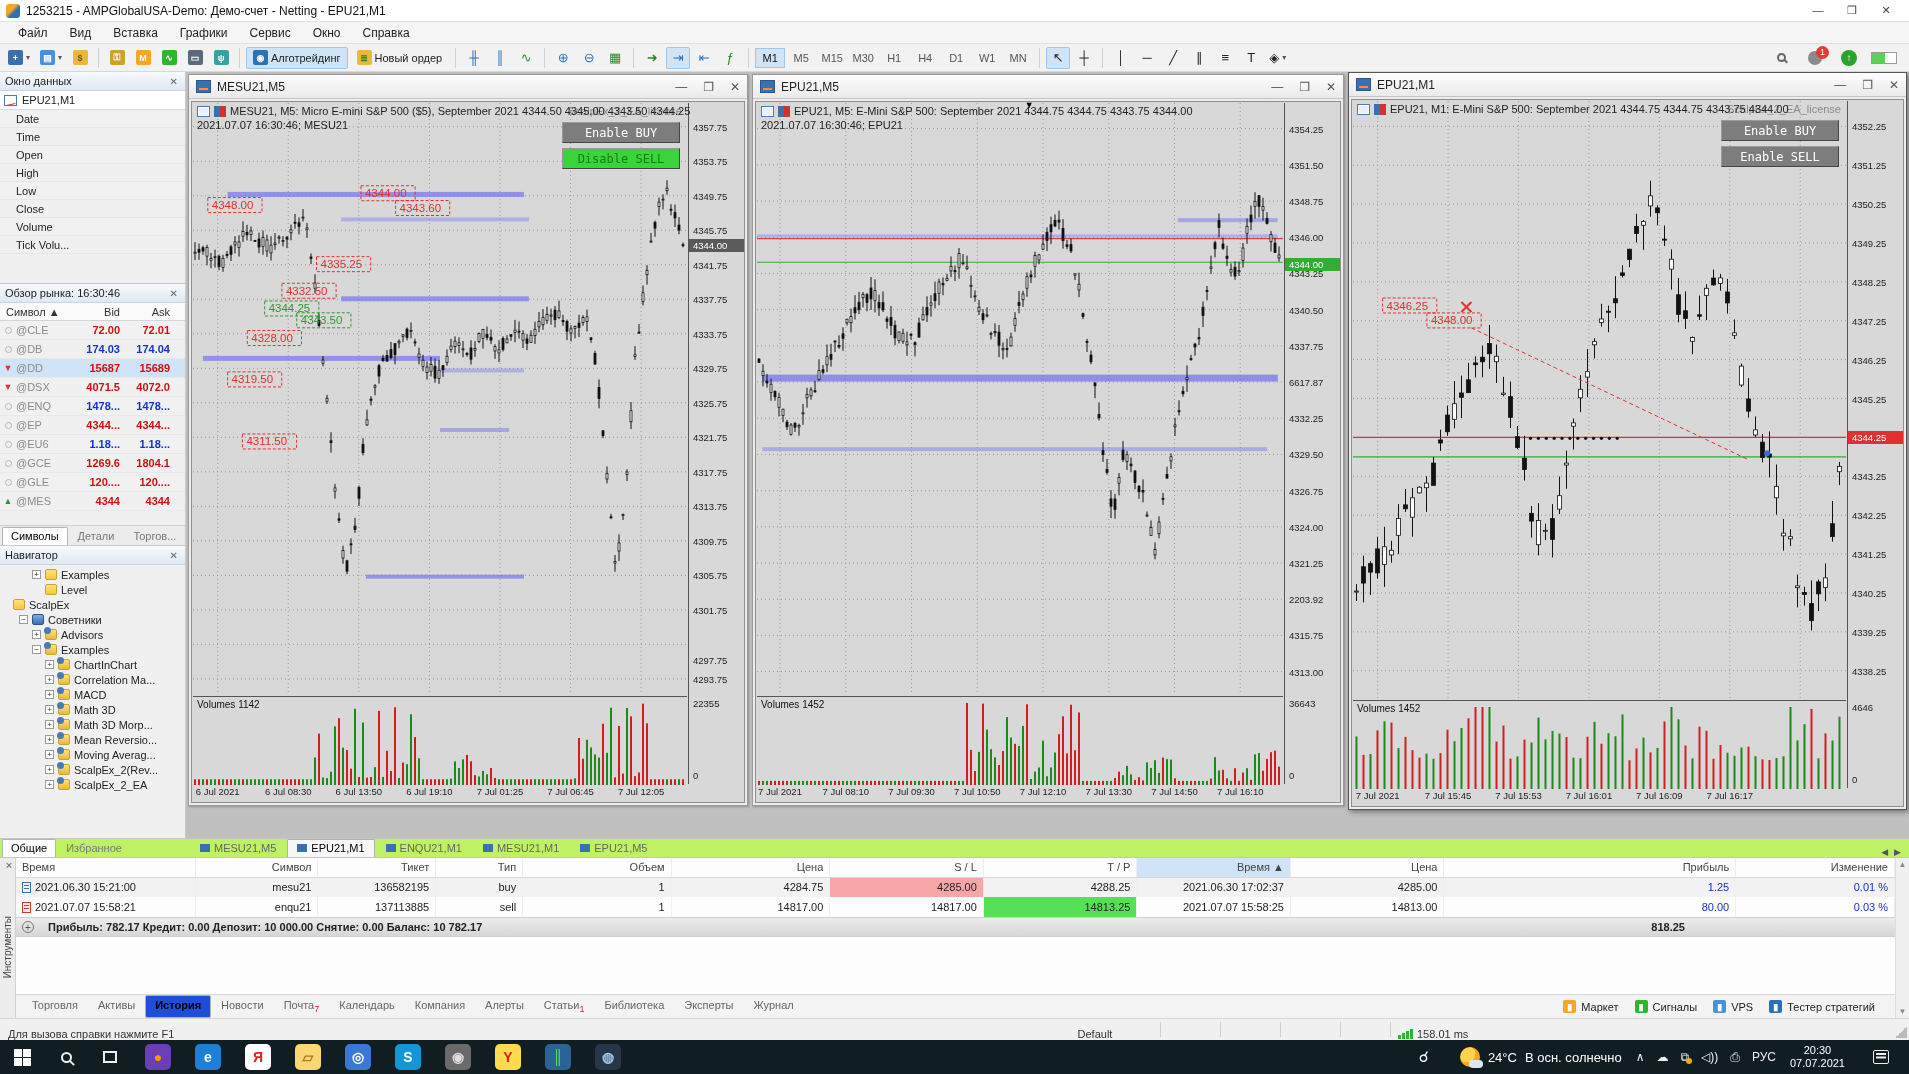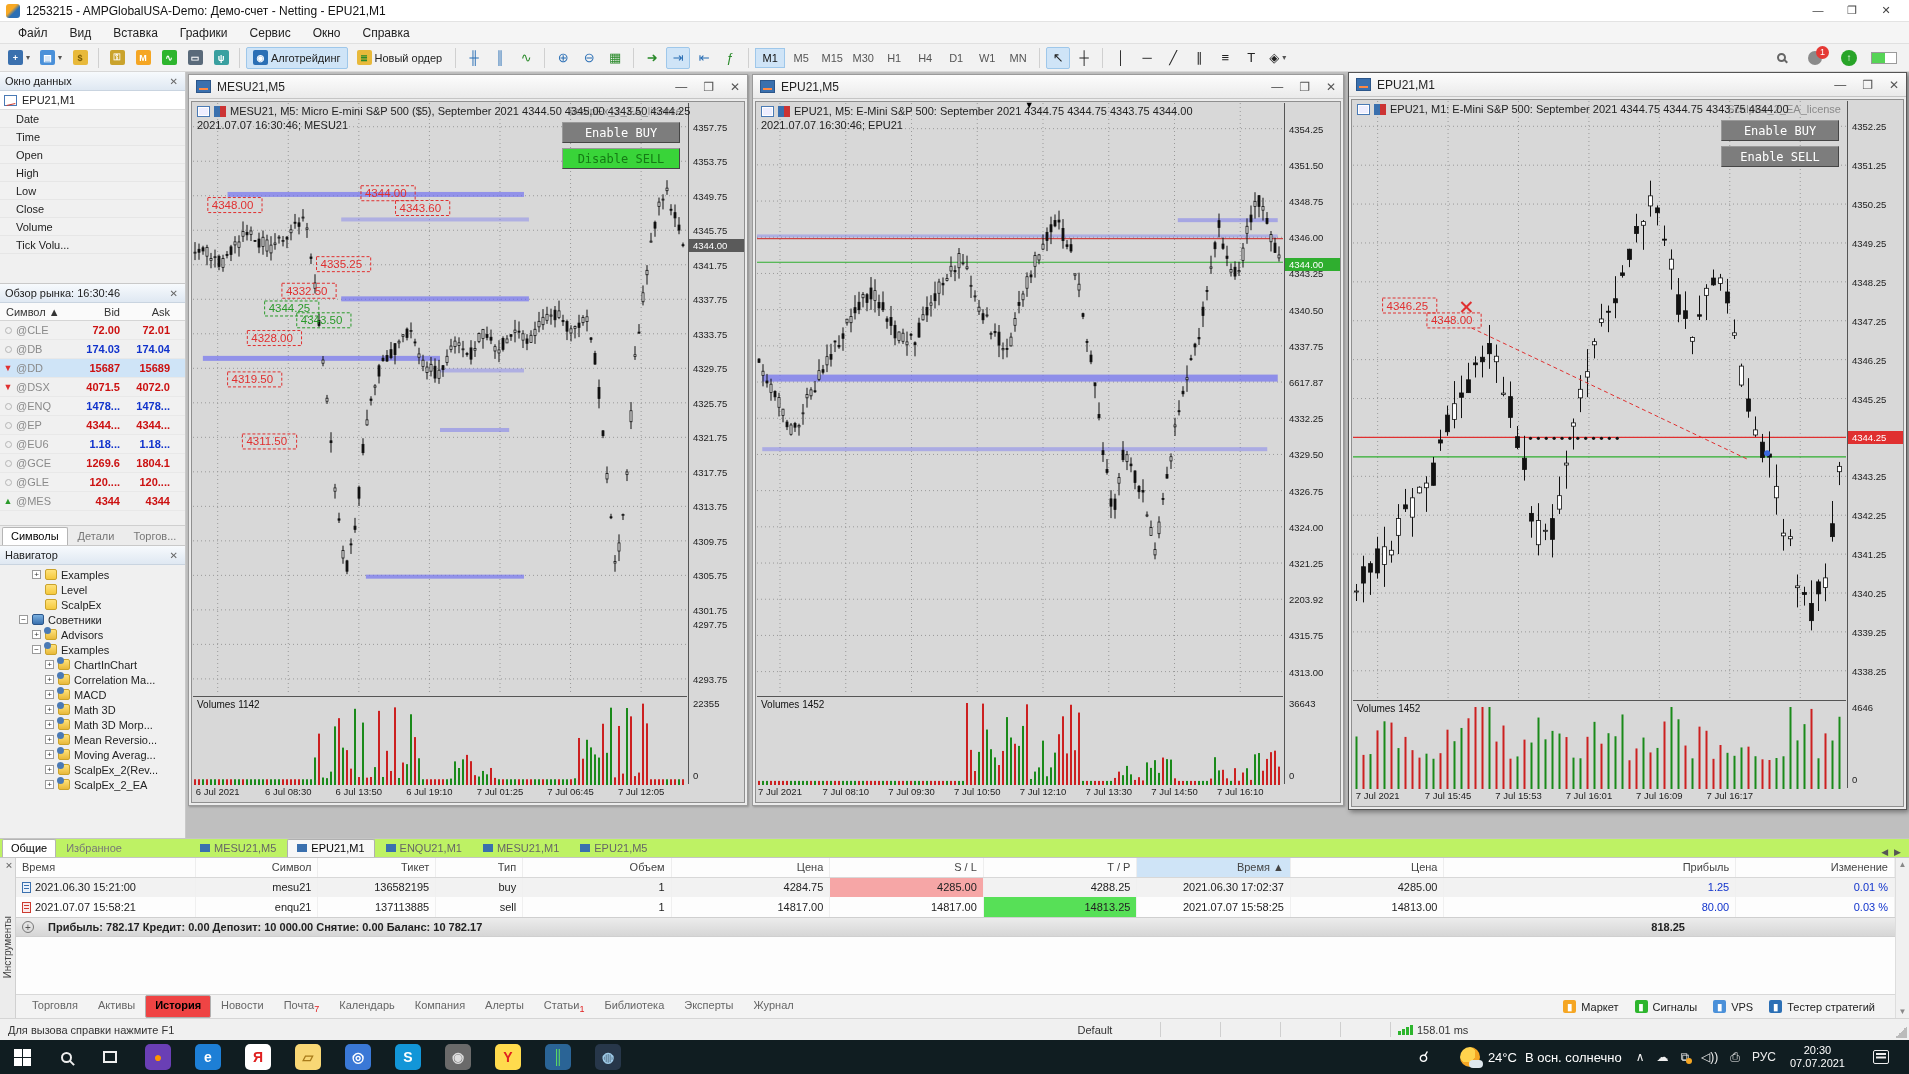--- a/index.html
+++ b/index.html
@@ -116,27 +116,27 @@
 #htable td.blue{color:#1133cc}
 .doc{display:inline-block;width:9px;height:11px;border:1px solid #3a70ae;background:#eaf2fb;margin-right:4px;vertical-align:-2px;position:relative}
 .doc:after{content:"";position:absolute;left:1px;top:2px;right:1px;height:1px;background:#3a70ae;box-shadow:0 3px 0 #3a70ae}
 .doc.sell{border-color:#cc3b2f;background:#fbeaea}
 .doc.sell:after{background:#cc3b2f;box-shadow:0 3px 0 #cc3b2f}
 #tsummary{height:20px;background:linear-gradient(#ececec,#d6d6d6);border-top:1px solid #cfcfcf;border-bottom:1px solid #cfcfcf;display:flex;align-items:center;gap:14px;padding-left:6px;font-weight:bold;font-size:11px;position:relative}
 #tsummary .plus{width:12px;height:12px;border:1px solid #777;border-radius:50%;text-align:center;line-height:11px;font-weight:normal;color:#555;font-size:10px}
 #tsummary .rt{position:absolute;right:210px;font-weight:bold}
 #tfoot{margin-top:auto;height:24px;background:#f3f3f3;border-top:1px solid #d8d8d8;display:flex;align-items:center;padding:0 6px}
 #tfoot .ft{padding:3px 9px;color:#666;border:1px solid transparent;font-size:11px;position:relative}
-#tfoot .ft.active{background:#ef4444;border-color:#b0b0b0;color:#000;border-radius:2px;font-weight:bold}
+#tfoot .ft.active{background:#1d4ed8;border-color:#b0b0b0;color:#000;border-radius:2px;font-weight:bold}
 #tfoot .ft sub{color:#e02020;font-size:9px}
 #tfoot-right{margin-left:auto;display:flex;gap:16px;align-items:center;padding-right:14px}
 #tfoot-right .fb{display:flex;align-items:center;gap:5px;color:#222;font-size:11px}
 #tb-scroll{width:14px;background:#f0f0f0;border-left:1px solid #ddd;display:flex;flex-direction:column;justify-content:space-between;align-items:center;font-size:8px;color:#888;padding:2px 0}
 
-#statusbar{position:absolute;left:0;top:1018px;width:1909px;height:22px;background:#f0f0f0;border-top:1px solid #d5d5d5;display:flex;align-items:center;font-size:11px;color:#333}
+#statusbar{position:absolute;left:0;top:1018px;width:1909px;height:22px;background:#f0f0f0;border-top:1px solid #d5d5d5;display:flex;align-items:flex-end;font-size:11px;color:#333}
 #statusbar .help{padding-left:8px}
 #statusbar .def{position:absolute;left:1040px;width:110px;text-align:center}
 .ssep{position:absolute;top:3px;height:15px;width:1px;background:#cfcfcf}
 #ping{position:absolute;left:1398px;display:flex;align-items:center;gap:4px}
 .bars{display:flex;align-items:flex-end;gap:1px}
 .bars i{width:3px;background:#2db52d}
 #grip{position:absolute;right:2px;bottom:2px;width:12px;height:12px;background:linear-gradient(135deg,transparent 50%,#bbb 50%)}
 
 #taskbar{position:absolute;left:0;top:1040px;width:1909px;height:34px;background:#101d21;display:flex;align-items:center;color:#fff}
 .tb-ic{width:44px;height:34px;display:flex;align-items:center;justify-content:center}
@@ -441,21 +441,21 @@
         <div class="navrow" style="padding-left: 32px;">
           <span class="eb">+</span>
           <span class="nicon script"></span>
           <span>Examples</span>
         </div>
         <div class="navrow" style="padding-left: 32px;">
           <span style="width: 9px;"></span>
           <span class="nicon script"></span>
           <span>Level</span>
         </div>
-        <div class="navrow" style="padding-left: 32px;">
+        <div class="navrow" style="">
           <span style="width: 9px;"></span>
           <span class="nicon script"></span>
           <span>ScalpEx</span>
         </div>
         <div class="navrow" style="padding-left: 19px;">
           <span class="eb">−</span>
           <span class="nicon advisor"></span>
           <span>Советники</span>
         </div>
         <div class="navrow" style="padding-left: 32px;">
@@ -973,21 +973,21 @@
           <div class="ptick" style="top: 191.281px;">4337.75</div>
           <div class="ptick" style="top: 225.792px;">4333.75</div>
           <div class="ptick" style="top: 260.303px;">4329.75</div>
           <div class="ptick" style="top: 294.814px;">4325.75</div>
           <div class="ptick" style="top: 329.325px;">4321.75</div>
           <div class="ptick" style="top: 363.836px;">4317.75</div>
           <div class="ptick" style="top: 398.347px;">4313.75</div>
           <div class="ptick" style="top: 432.858px;">4309.75</div>
           <div class="ptick" style="top: 467.369px;">4305.75</div>
           <div class="ptick" style="top: 501.88px;">4301.75</div>
-          <div class="ptick" style="top: 516px;">4297.75</div>
+          <div class="ptick" style="top: 552px;">4297.75</div>
           <div class="ptick" style="top: 570.901px;">4293.75</div>
           <div class="ptag" style="top: 136.358px; background: rgb(90, 90, 90);">4344.00</div>
           <div class="ptick" style="top: 595px;">22355</div>
           <div class="ptick" style="top: 667px;">0</div>
         </div>
         <div class="taxis">
           <span style="left: 24.7px;">6 Jul 2021</span>
           <span style="left: 95.2714px;">6 Jul 08:30</span>
           <span style="left: 165.843px;">6 Jul 13:50</span>
           <span style="left: 236.414px;">6 Jul 19:10</span>

